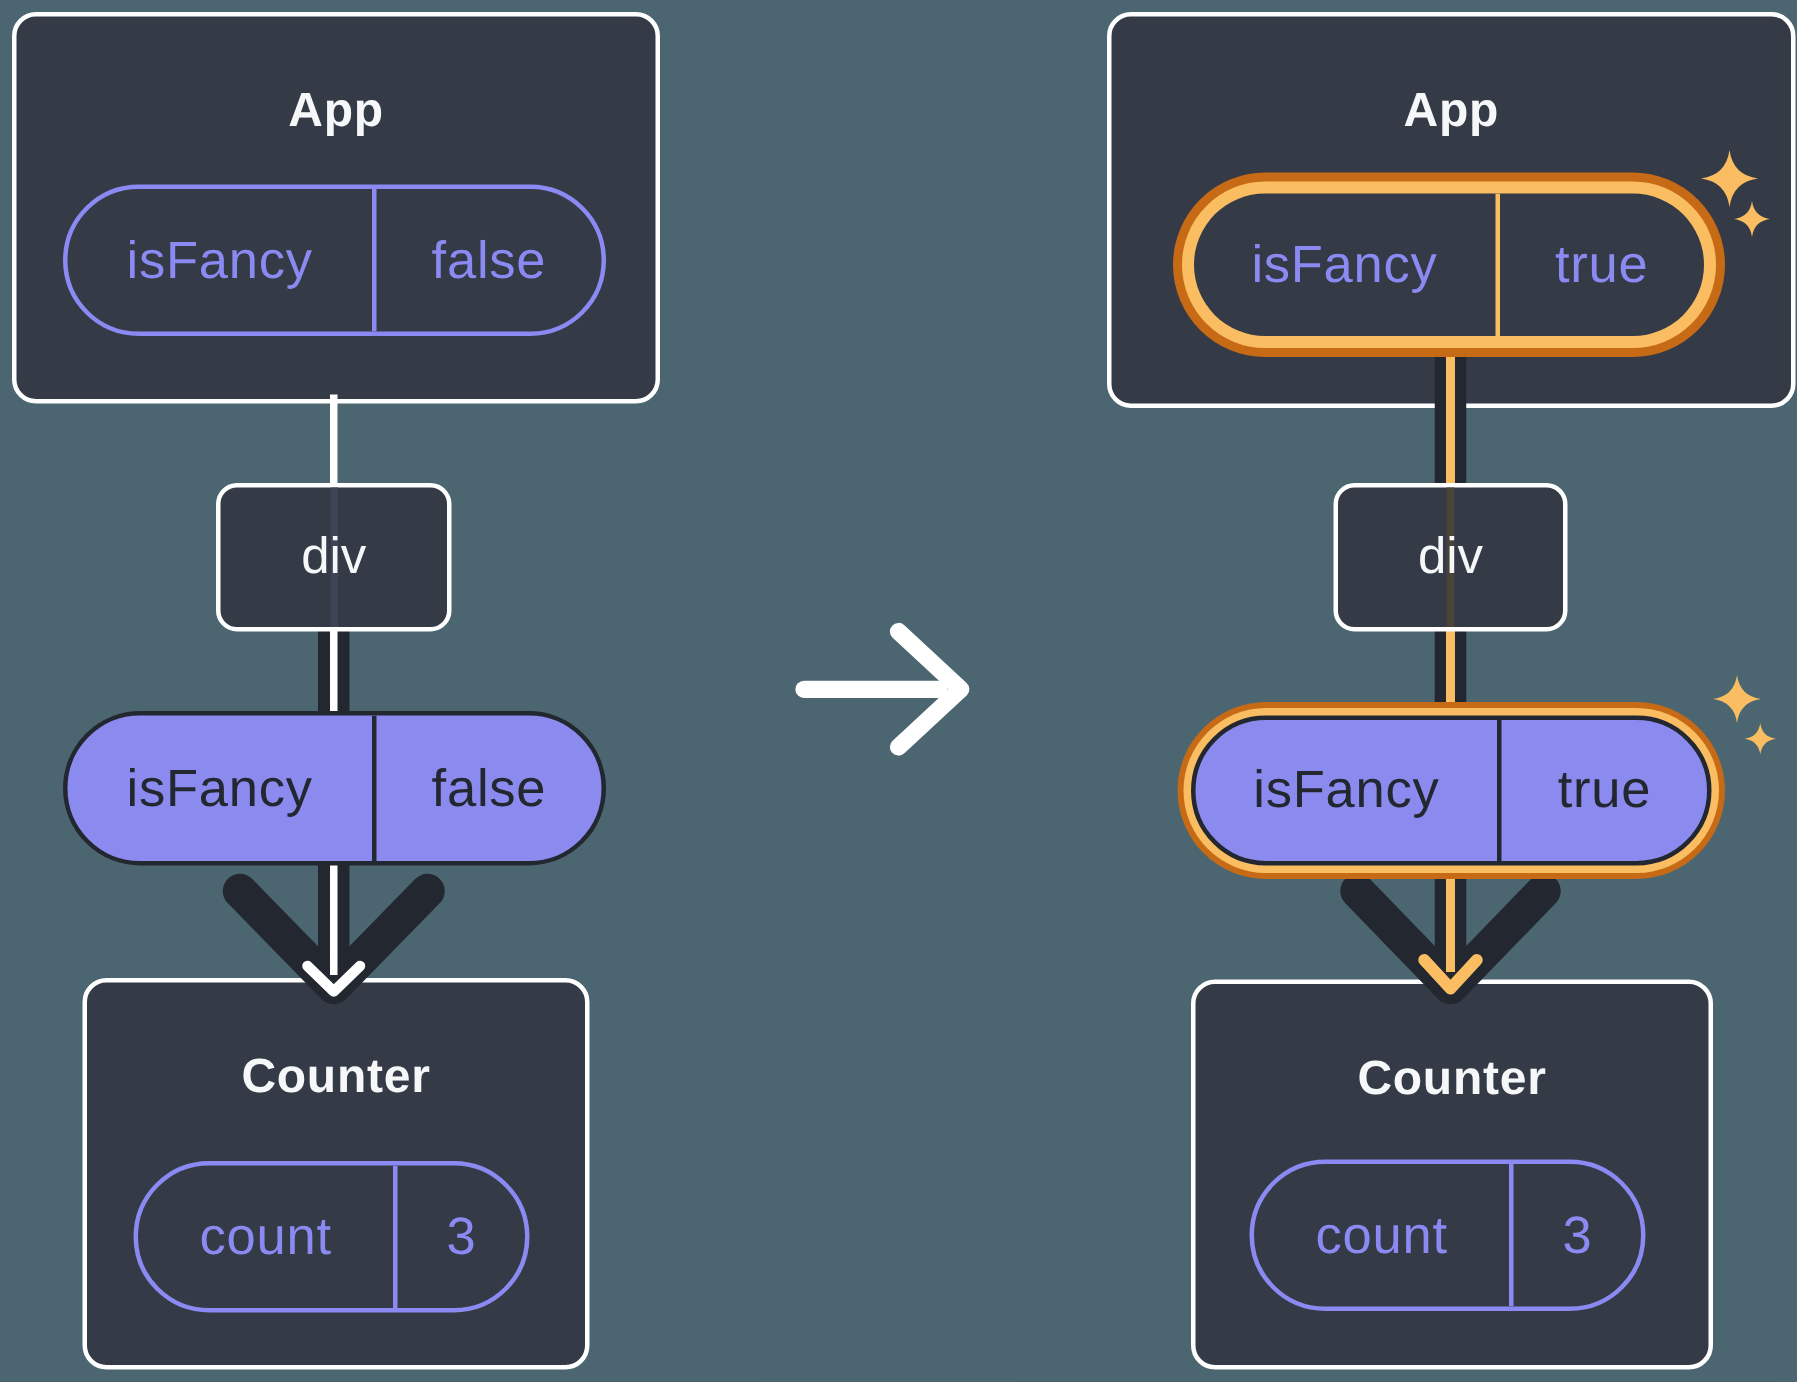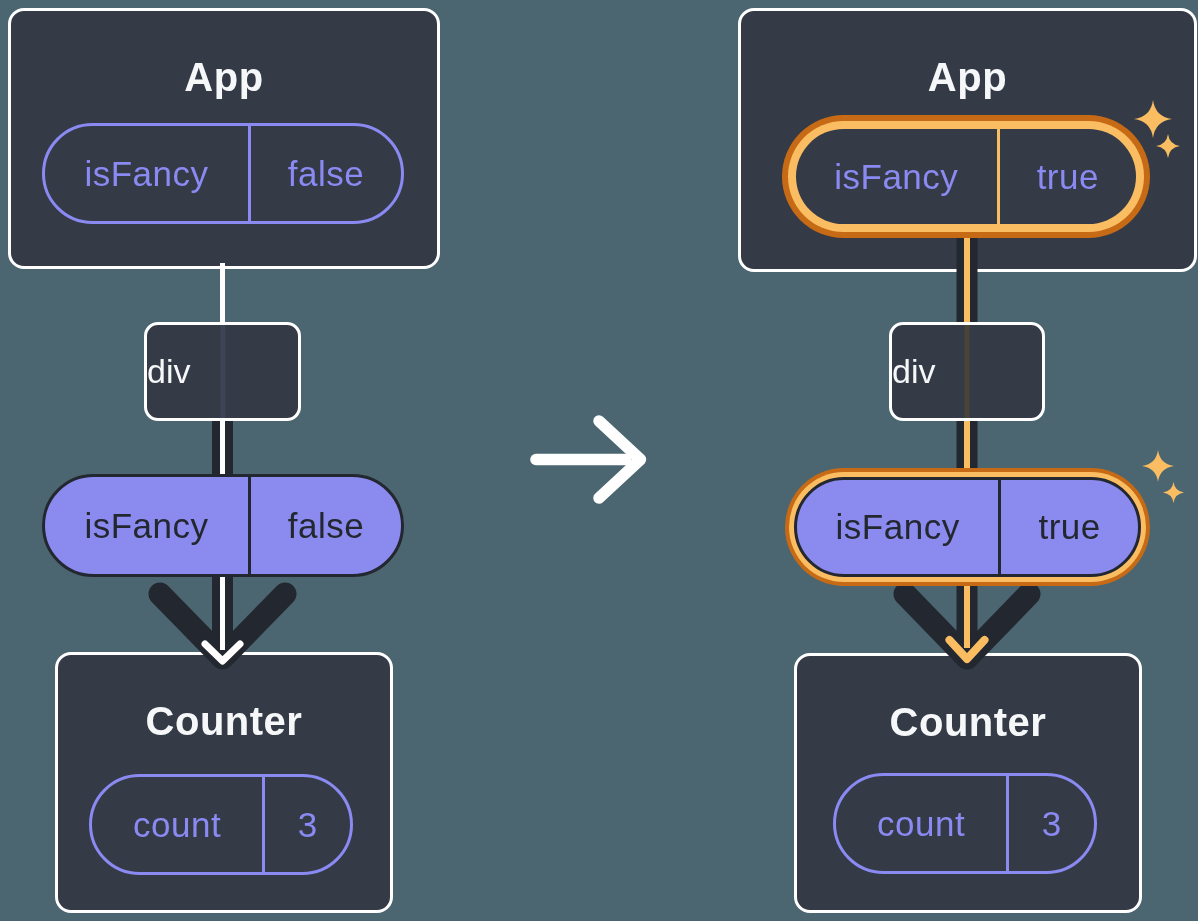--- a/index.html
+++ b/index.html
@@ -13,21 +13,21 @@
     background:var(--background);
     font-family:"Liberation Sans","DejaVu Sans",sans-serif;
   }
   *{box-sizing:border-box;}
   .card{
     position:absolute;z-index:1;background:var(--card_bg);
     border:3px solid var(--card_border);border-radius:16px;
   }
   .node-title{
     position:absolute;left:0;right:0;top:44px;text-align:center;
-    font-size:40px;font-weight:600;color:var(--text_light);letter-spacing:.5px;
+    font-size:32px;font-weight:600;color:var(--text_light);letter-spacing:.5px;
   }
   #arrow-layer{position:absolute;inset:0;z-index:2;pointer-events:none;}
   .pill{
     position:absolute;z-index:3;display:flex;align-items:stretch;
     border-radius:70px;overflow:hidden;
   }
   .pill .cell{
     display:flex;align-items:center;justify-content:center;
     font-size:35px;letter-spacing:.5px;
   }
@@ -61,21 +61,21 @@
   .ring-pill .cell.v{flex:1 1 auto;}
   .ring-pill .divider{flex:0 0 3px;}
   .ring-pill.dark-fill .cell{color:var(--purple);}
   .ring-pill.dark-fill .divider{background:var(--orange_light);}
   .ring-pill.purple-fill{background:var(--purple_fill);border:3px solid var(--ink_dark);}
   .ring-pill.purple-fill .cell{color:var(--ink_dark);}
   .ring-pill.purple-fill .divider{background:var(--ink_dark);}
   .small-node{
     position:absolute;z-index:3;background:var(--card_bg);
     border:3px solid var(--card_border);border-radius:14px;
-    display:flex;align-items:center;justify-content:flex-start;
+    display:flex;align-items:center;justify-content:center;
     font-size:34px;color:var(--text_light);
   }
   .small-node .pipe-ghost{
     position:absolute;top:0;bottom:0;left:50%;transform:translateX(-50%);width:5px;
   }
   .small-node.left .pipe-ghost{background:#3D4456;}
   .small-node.right .pipe-ghost{background:#4A4438;}
   .small-node .lbl{position:relative;z-index:1;}
   .sparkle{position:absolute;z-index:4;}
   .sparkle svg{display:block;width:100%;height:100%;}

